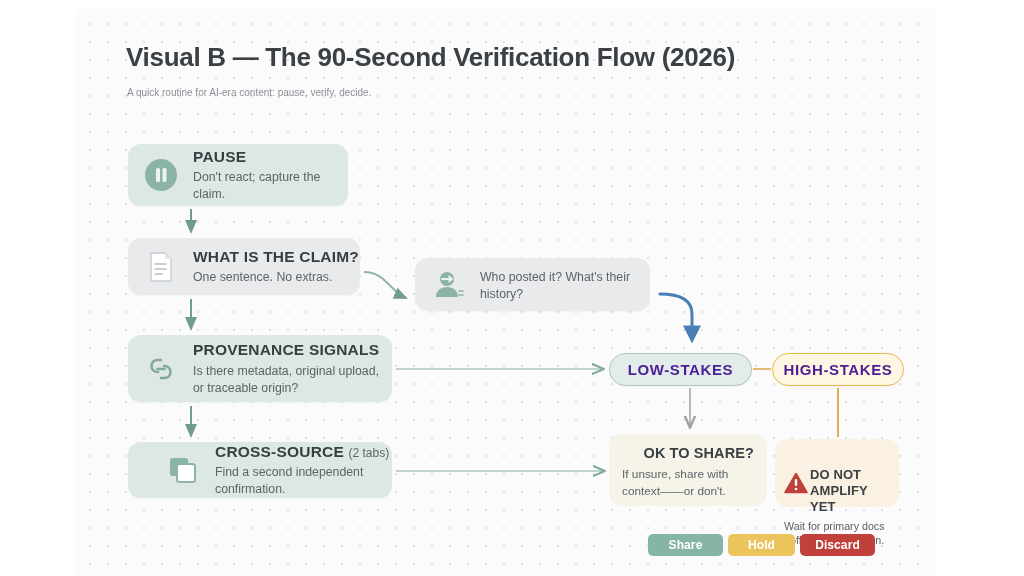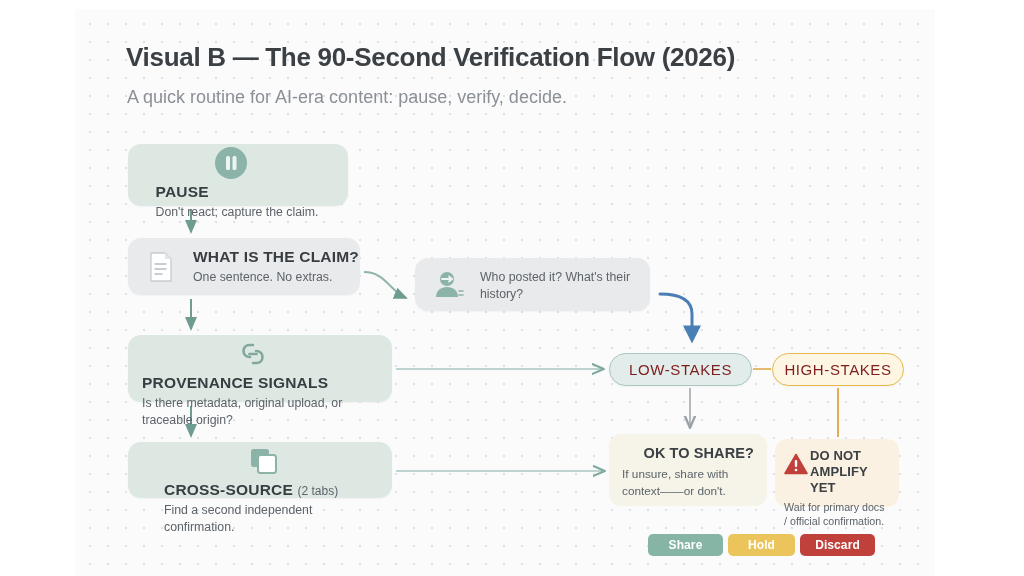--- a/index.html
+++ b/index.html
@@ -36,21 +36,21 @@
   }
 
   
   #page-title {
     position:absolute; left:126px; top:33px;
     font-size:26px; font-weight:700; letter-spacing:-0.3px;
     color:#3b4045; white-space:nowrap;
   }
   #page-subtitle {
     position:absolute; left:127px; top:78px;
-    font-size:18px; color:#8b9096; white-space:nowrap;
+    font-size:10px; color:#8b9096; white-space:nowrap;
   }
 
   
   .card {
     position:absolute;
     border-radius:13px;
     display:flex; align-items:center;
     padding:0 16px 0 14px;
     box-shadow:0 1px 2px rgba(60,70,80,0.05);
   }
@@ -65,37 +65,37 @@
     font-size:15.5px; font-weight:700; color:#383d42;
     letter-spacing:0.2px; line-height:1.25; white-space:nowrap;
   }
   .card .hd .sub-note {
     font-size:12px; font-weight:400; color:#5d6469; letter-spacing:0;
   }
   .card .dk {
     font-size:12.3px; color:#5c6369; line-height:1.38; margin-top:3px;
   }
 
-  .card.tint { background:#dde8e2;flex-direction:column; }
+  .card.tint { background:#dde8e2; }
   .card.grey { background:#e9eaec; }
 
   
   #card-pause      { left:128px; top:135px; width:220px; height:62px; }
   #card-claim      { left:128px; top:229px; width:232px; height:57px; }
   #card-source     { left:415px; top:249px; width:235px; height:53px; }
   #card-provenance { left:128px; top:326px; width:264px; height:67px; }
   #card-crosssrc   { left:128px; top:433px; width:264px; height:56px;padding-left:36px; }
 
   
   .pill {
     position:absolute;
     border-radius:999px;
     display:flex; align-items:center; justify-content:center;
-    font-size:15px; font-weight:400; letter-spacing:0.6px;
-    color:#7f1d1d;
+    font-size:15px; font-weight:700; letter-spacing:0.6px;
+    color:#4c1d95;
     box-shadow:0 1px 2px rgba(60,70,80,0.05);
   }
   #pill-low  { left:609px; top:344px; width:143px; height:33px;
                background:#e2ecea; border:1.6px solid #a9c6c0; }
   #pill-high { left:772px; top:344px; width:132px; height:33px;
                background:#fdf6e3; border:1.8px solid #e8b949; }
 
   
   .outcome {
     position:absolute;
@@ -110,21 +110,21 @@
     font-size:14.5px; font-weight:700; color:#3b4045; letter-spacing:0.1px;text-align:right;
   }
   #out-ok .o-dk {
     font-size:11.8px; color:#5c6369; line-height:1.42; margin-top:5px;
   }
 
   #out-no {
     left:775px; top:430px; width:124px; height:68px;
     background:#fbf1e2;
     display:flex; align-items:flex-start;
-    padding:9px 10px 8px 9px;
+    padding:28px 10px 8px 9px;
   }
   #out-no .warn-ico { flex:0 0 auto; width:26px; margin-top:5px; }
   #out-no .no-body { flex:1 1 auto; }
   #out-no .o-hd {
     font-size:13px; font-weight:700; color:#3b4045;
     line-height:1.22; letter-spacing:0.1px;
   }
   #out-no .o-dk {
     font-size:10.7px; color:#5c6369; line-height:1.33;
     margin-top:4px; margin-left:-26px; text-align:left;

